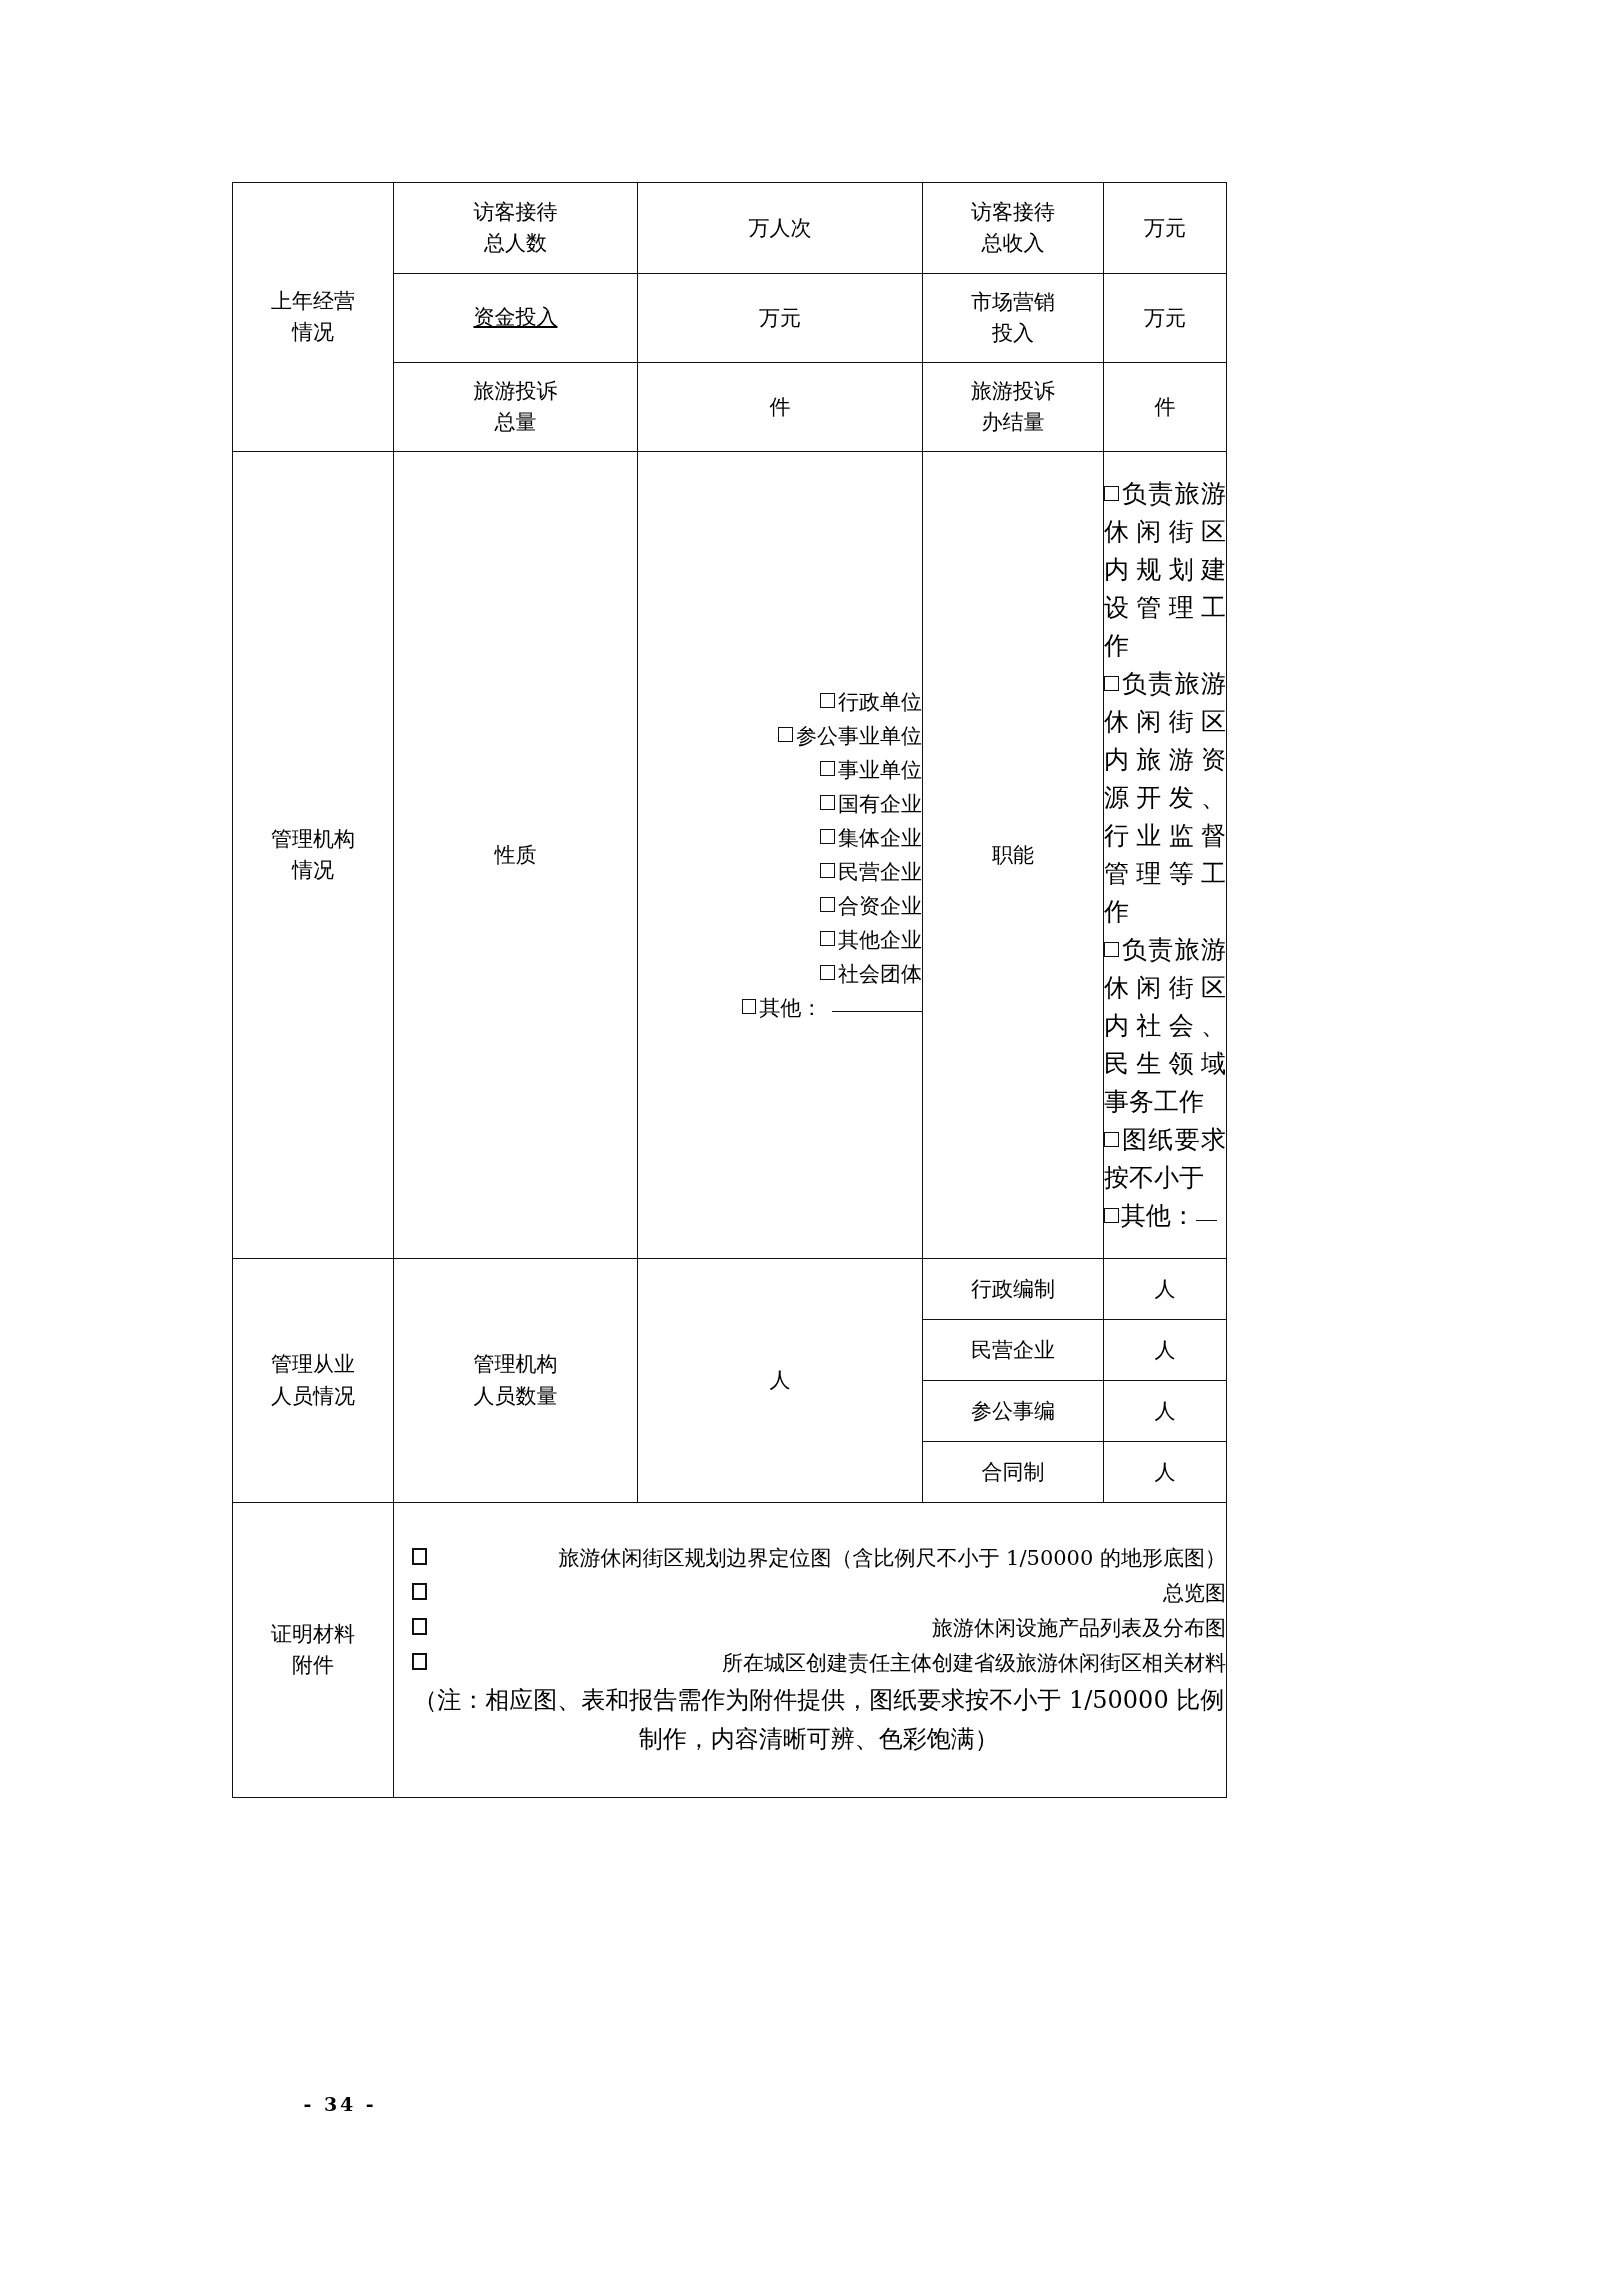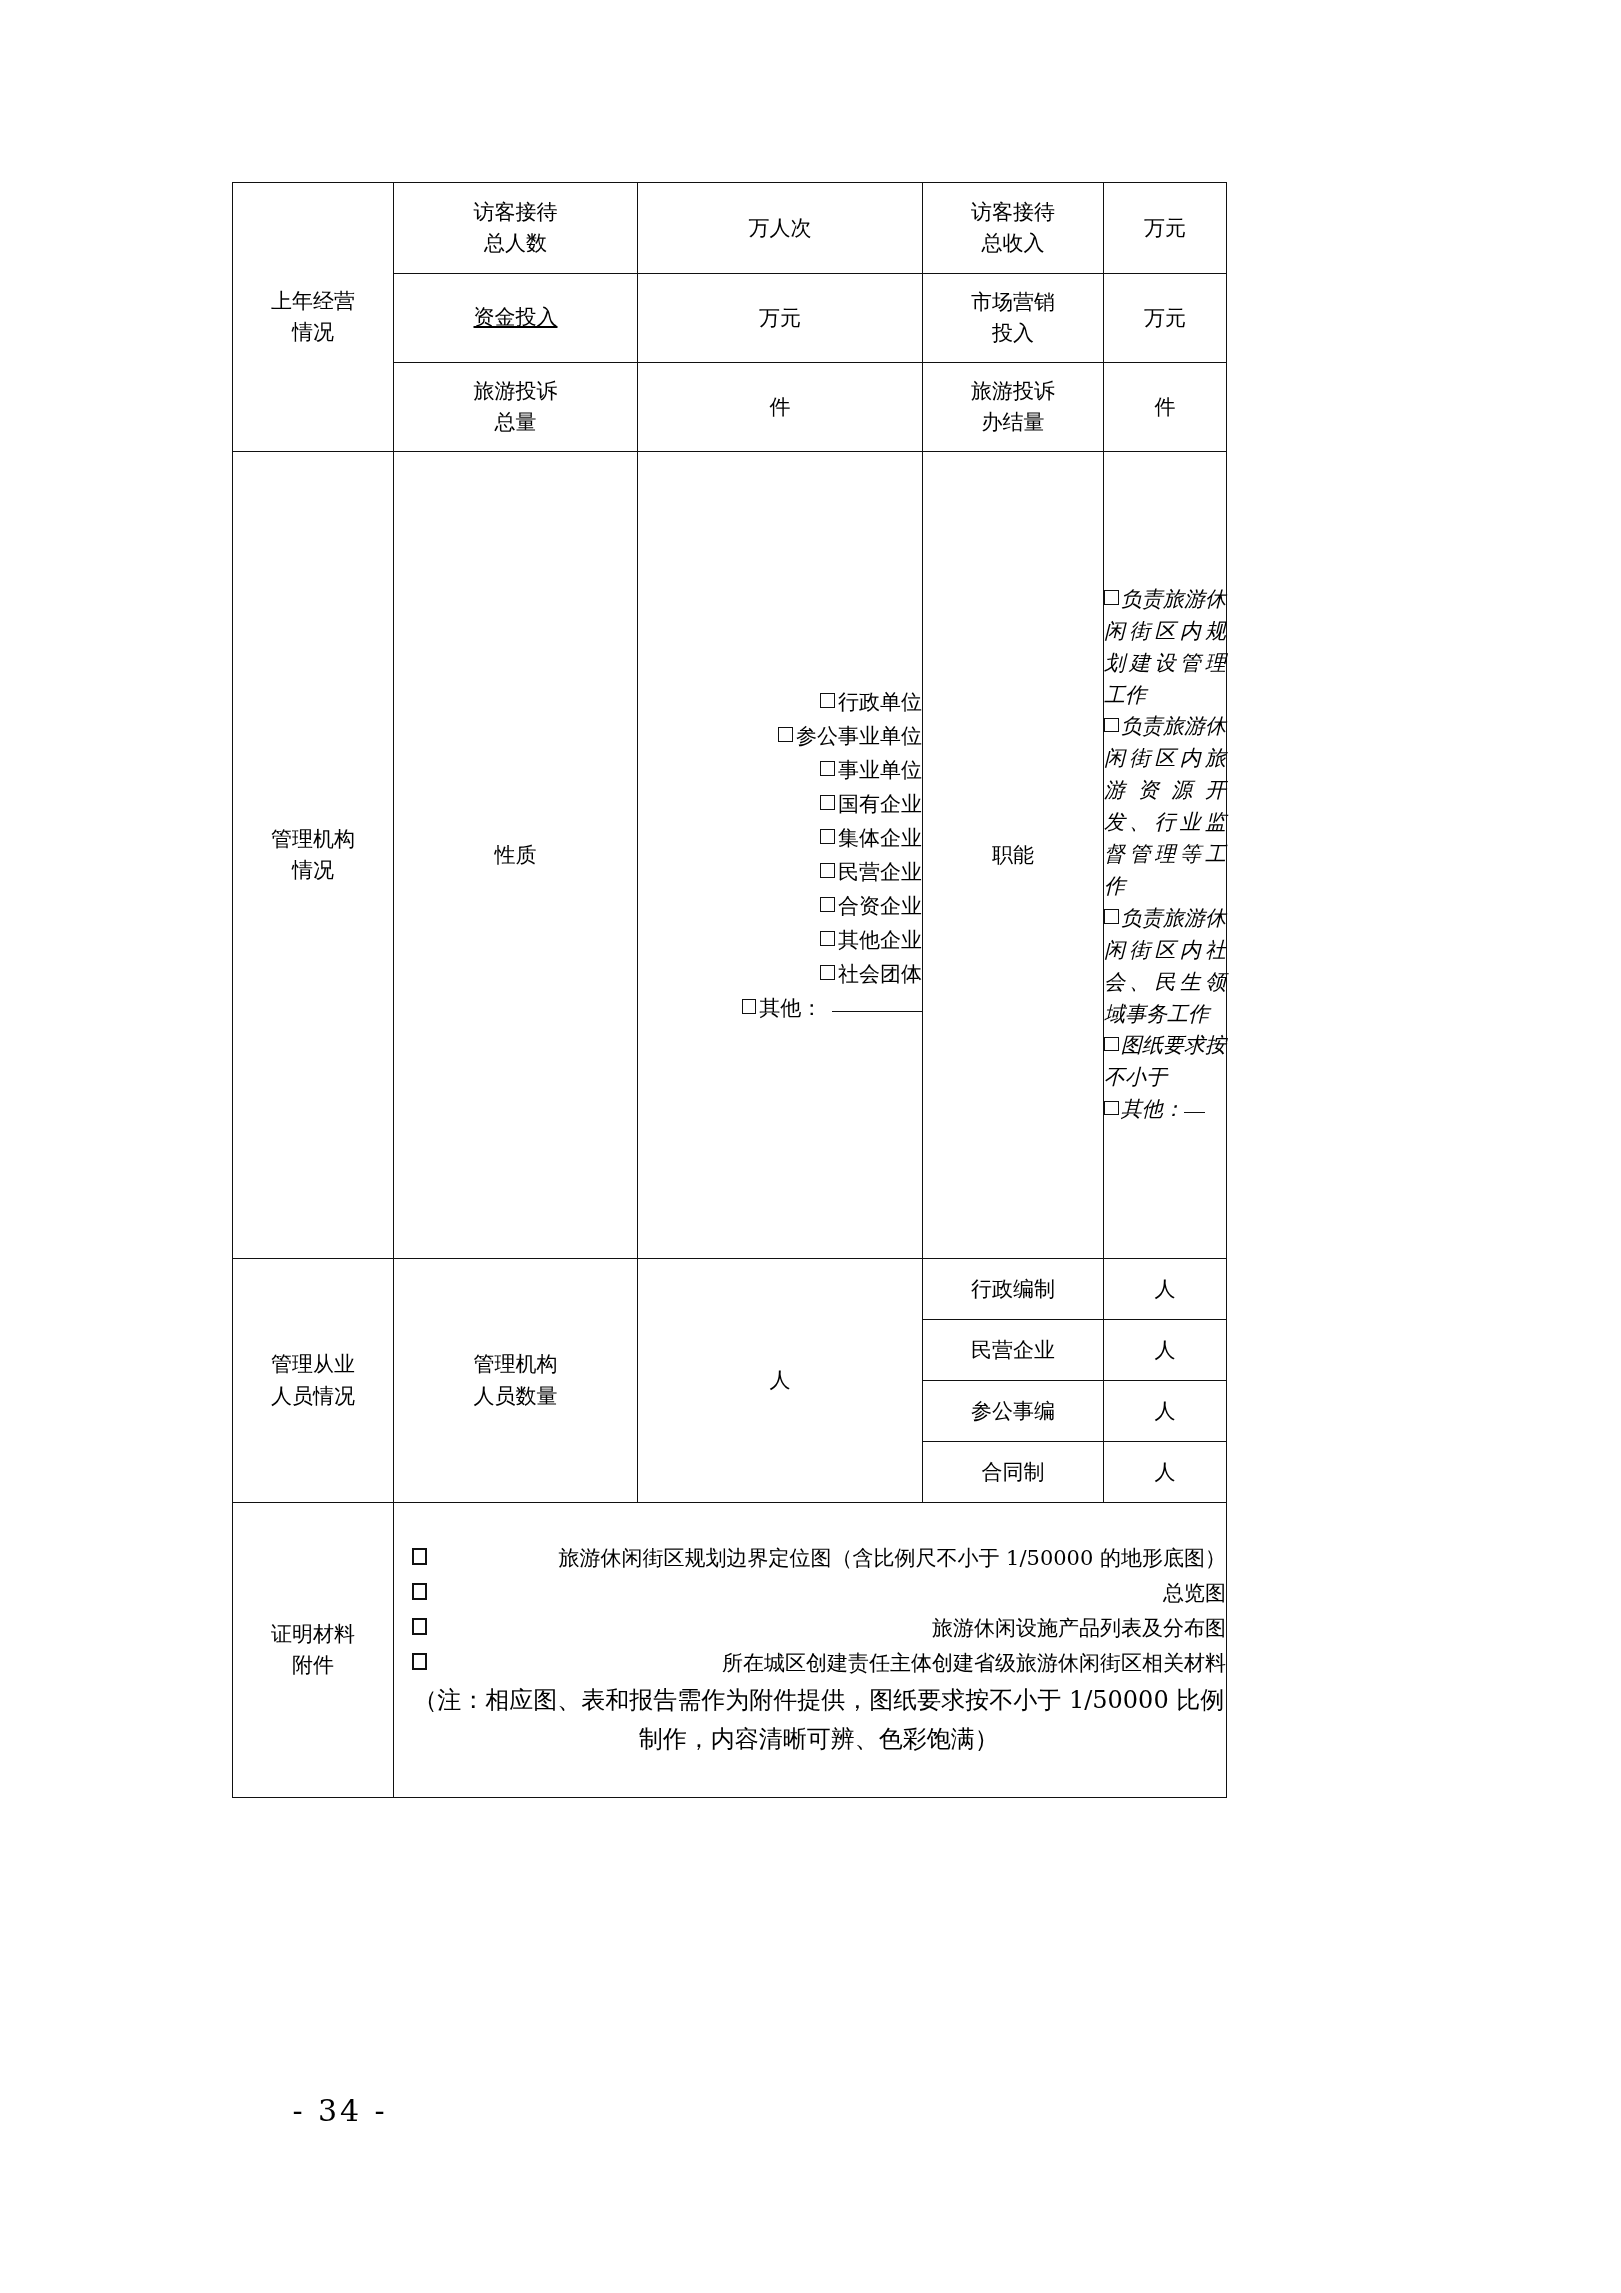--- a/index.html
+++ b/index.html
@@ -95,27 +95,26 @@
   }
 
   
   td.func-list {
     text-align: left;
     vertical-align: top;
     padding: 9.8px 8.8px 7.8px 8.8px;
   }
   .func-item {
     display: block;
-    font-size: 21px;
+    font-size: 25px;
     line-height: 1.52;
     text-align: justify;
     text-align-last: left;
     text-justify: inter-character;
     word-break: break-all;
-    font-style: italic;
   }
   .func-item .cbox { margin-right: 2px; }
 
   
   td.attach {
     text-align: left;
     vertical-align: middle;
     padding: 15.7px 19.6px 17.6px 27.4px;
   }
   .att-item {
@@ -144,23 +143,24 @@
     line-height: 1.62;
     padding-left: 17.6px;
   }
 
   .pagenum {
     position: absolute;
     left: 232px;
     top: 2093px;
     width: 216px;
     text-align: center;
-    font-size: 30px;
+    font-size: 19px;
     font-family: "DejaVu Serif", "Liberation Serif", serif;
     letter-spacing: 2.9px;
+    font-weight: bold;
   }
 </style>
 </head>
 <body>
 
 <div class="page">
 
   <table class="form">
     <colgroup>
       <col class="c1">

